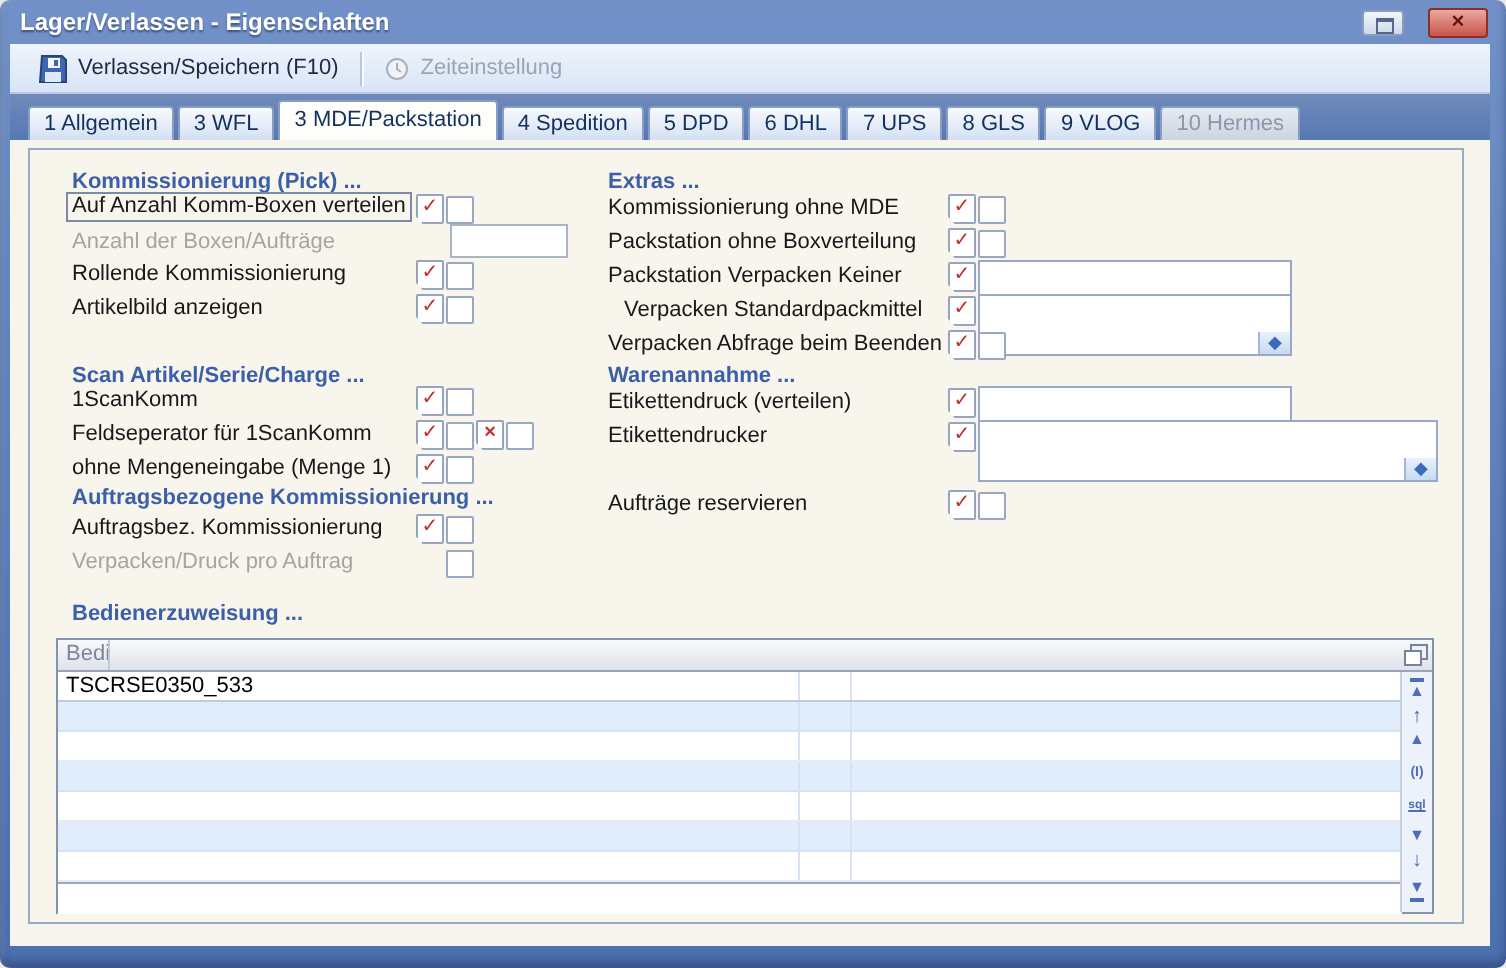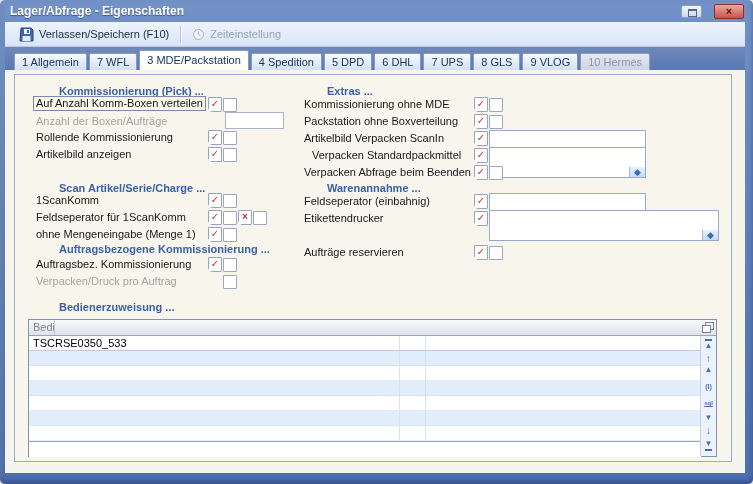--- a/index.html
+++ b/index.html
@@ -25,21 +25,21 @@
 
   
   .tabband { position:absolute; top:25px; left:0; right:0; height:23px; background:linear-gradient(#7089ba,#5679b3); }
   .tabs { position:absolute; left:9px; bottom:0; display:flex; align-items:flex-end; }
   .tab { height:16px; line-height:16px; padding:0 7px; font-size:11px; color:#13305e; background:linear-gradient(#f8fafd,#d3e0f2); border:1px solid #879dc2; border-bottom:none; border-radius:2px 2px 0 0; margin-right:2px; white-space:nowrap; cursor:default; }
   .tab.active { height:19px; line-height:19px; background:#fdfdfa; font-weight:normal; }
   .tab.disabled { color:#8d97a8; background:linear-gradient(#e5eaf1,#ccd4e2); }
 
   
   .panel { position:absolute; left:9px; top:52px; width:716px; height:386px; background:#f7f5ec; border:1px solid #98abca; box-sizing:content-box; }
-  .heading { position:absolute; font-size:11px; font-weight:bold; color:#3b5fa8; white-space:nowrap;margin-left:23px; }
+  .heading { position:absolute; font-size:11px; font-weight:bold; color:#3b5fa8; white-space:nowrap; }
   .flabel { position:absolute; font-size:11px; color:#17181a; white-space:nowrap; }
   .flabel.disabled { color:#a3a69f; }
   .flabel.focusbox { border:1px solid #7c8aa8; padding:0 2px 1px 2px; margin-left:-3px; margin-top:-1px; }
 
   .defbtn { position:absolute; width:12px; height:13px; background:#fff; border:1px solid #96a4bd; border-radius:1px; font-size:10px; line-height:12px; text-align:center; color:#c42f2f; font-weight:bold; clip-path:polygon(0 0,100% 0,100% 100%,24% 100%,0 76%); }
   .xpage { color:#c42f2f; }
   .cbx { position:absolute; width:12px; height:12px; background:#fff; border:1px solid #9aa8bf; border-radius:1px; }
 
   .txtinput { position:absolute; width:59px; height:17px; border:1px solid #a9b4c6; background:#fff; box-sizing:border-box; font-size:11px; padding:0 3px; font-family:inherit; }
 
@@ -70,21 +70,21 @@
   .nico b { display:block; font-weight:bold; }
   .nico.txt { font-size:7px; font-weight:bold; }
   .nico.txt.ul { text-decoration:underline; font-size:6px; }
 </style>
 </head>
 <body>
 
 <div class="window">
 
   <div class="titlebar">
-    <span class="title-text">Lager/Abfrage - Eigenschaften</span>
+    <span class="title-text">Lager/Verlassen - Eigenschaften</span>
     <span class="winbtn btn-restore">
         <i></i>
       </span>
     <span class="winbtn btn-close">×</span>
   </div>
 
   <div class="content">
 
     <div class="toolbar">
       <span class="tbtn">
@@ -102,21 +102,21 @@
             <circle cx="6.5" cy="6.5" r="5" fill="#f0f2f5" stroke="#a8b0bd"></circle>
             <path d="M6.5 3.5 v3 l2 1.5" stroke="#a8b0bd" fill="none"></path>
           </svg>
         <span>Zeiteinstellung</span>
       </span>
     </div>
 
     <div class="tabband">
       <div class="tabs">
         <span class="tab">1 Allgemein</span>
-        <span class="tab">7 WFL</span>
+        <span class="tab">3 WFL</span>
         <span class="tab active">3 MDE/Packstation</span>
         <span class="tab">4 Spedition</span>
         <span class="tab">5 DPD</span>
         <span class="tab">6 DHL</span>
         <span class="tab">7 UPS</span>
         <span class="tab">8 GLS</span>
         <span class="tab">9 VLOG</span>
         <span class="tab disabled">10 Hermes</span>
       </div>
     </div>
@@ -168,41 +168,41 @@
       <span class="heading" style="left:289px; top:10px;">Extras ...</span>
 
       <span class="flabel" style="left:289px; top:23px;">Kommissionierung ohne MDE</span>
       <span class="defbtn" style="left:459px; top:22px;">✓</span>
       <span class="cbx" style="left:474px; top:23px;"></span>
 
       <span class="flabel" style="left:289px; top:40px;">Packstation ohne Boxverteilung</span>
       <span class="defbtn" style="left:459px; top:39px;">✓</span>
       <span class="cbx" style="left:474px; top:40px;"></span>
 
-      <span class="flabel" style="left:289px; top:57px;">Artikelbild Verpacken ScanIn</span>
+      <span class="flabel" style="left:289px; top:57px;">Packstation Verpacken Keiner</span>
       <span class="defbtn" style="left:459px; top:56px;">✓</span>
       <div class="field" style="left:474px; top:55px; width:157px;">
         <span class="ftext">0 : Ohne ScanIn</span>
         <span class="fbtn">▼</span>
       </div>
 
       <span class="flabel" style="left:297px; top:74px;">Verpacken Standardpackmittel</span>
       <span class="defbtn" style="left:459px; top:73px;">✓</span>
       <div class="field" style="left:474px; top:72px; width:157px;">
         <span class="ftext"></span>
         <span class="fbtn diamond">◆</span>
       </div>
 
       <span class="flabel" style="left:289px; top:91px;">Verpacken Abfrage beim Beenden</span>
       <span class="defbtn" style="left:459px; top:90px;">✓</span>
       <span class="cbx" style="left:474px; top:91px;"></span>
 
       <span class="heading" style="left:289px; top:107px;">Warenannahme ...</span>
 
-      <span class="flabel" style="left:289px; top:120px;">Feldseperator (einbahnig)</span>
+      <span class="flabel" style="left:289px; top:120px;">Etikettendruck (verteilen)</span>
       <span class="defbtn" style="left:459px; top:119px;">✓</span>
       <div class="field" style="left:474px; top:118px; width:157px;">
         <span class="ftext">7 : Keiner/deaktiv</span>
         <span class="fbtn">▼</span>
       </div>
 
       <span class="flabel" style="left:289px; top:137px;">Etikettendrucker</span>
       <span class="defbtn" style="left:459px; top:136px;">✓</span>
       <div class="field" style="left:474px; top:135px; width:230px;">
         <span class="ftext"></span>

